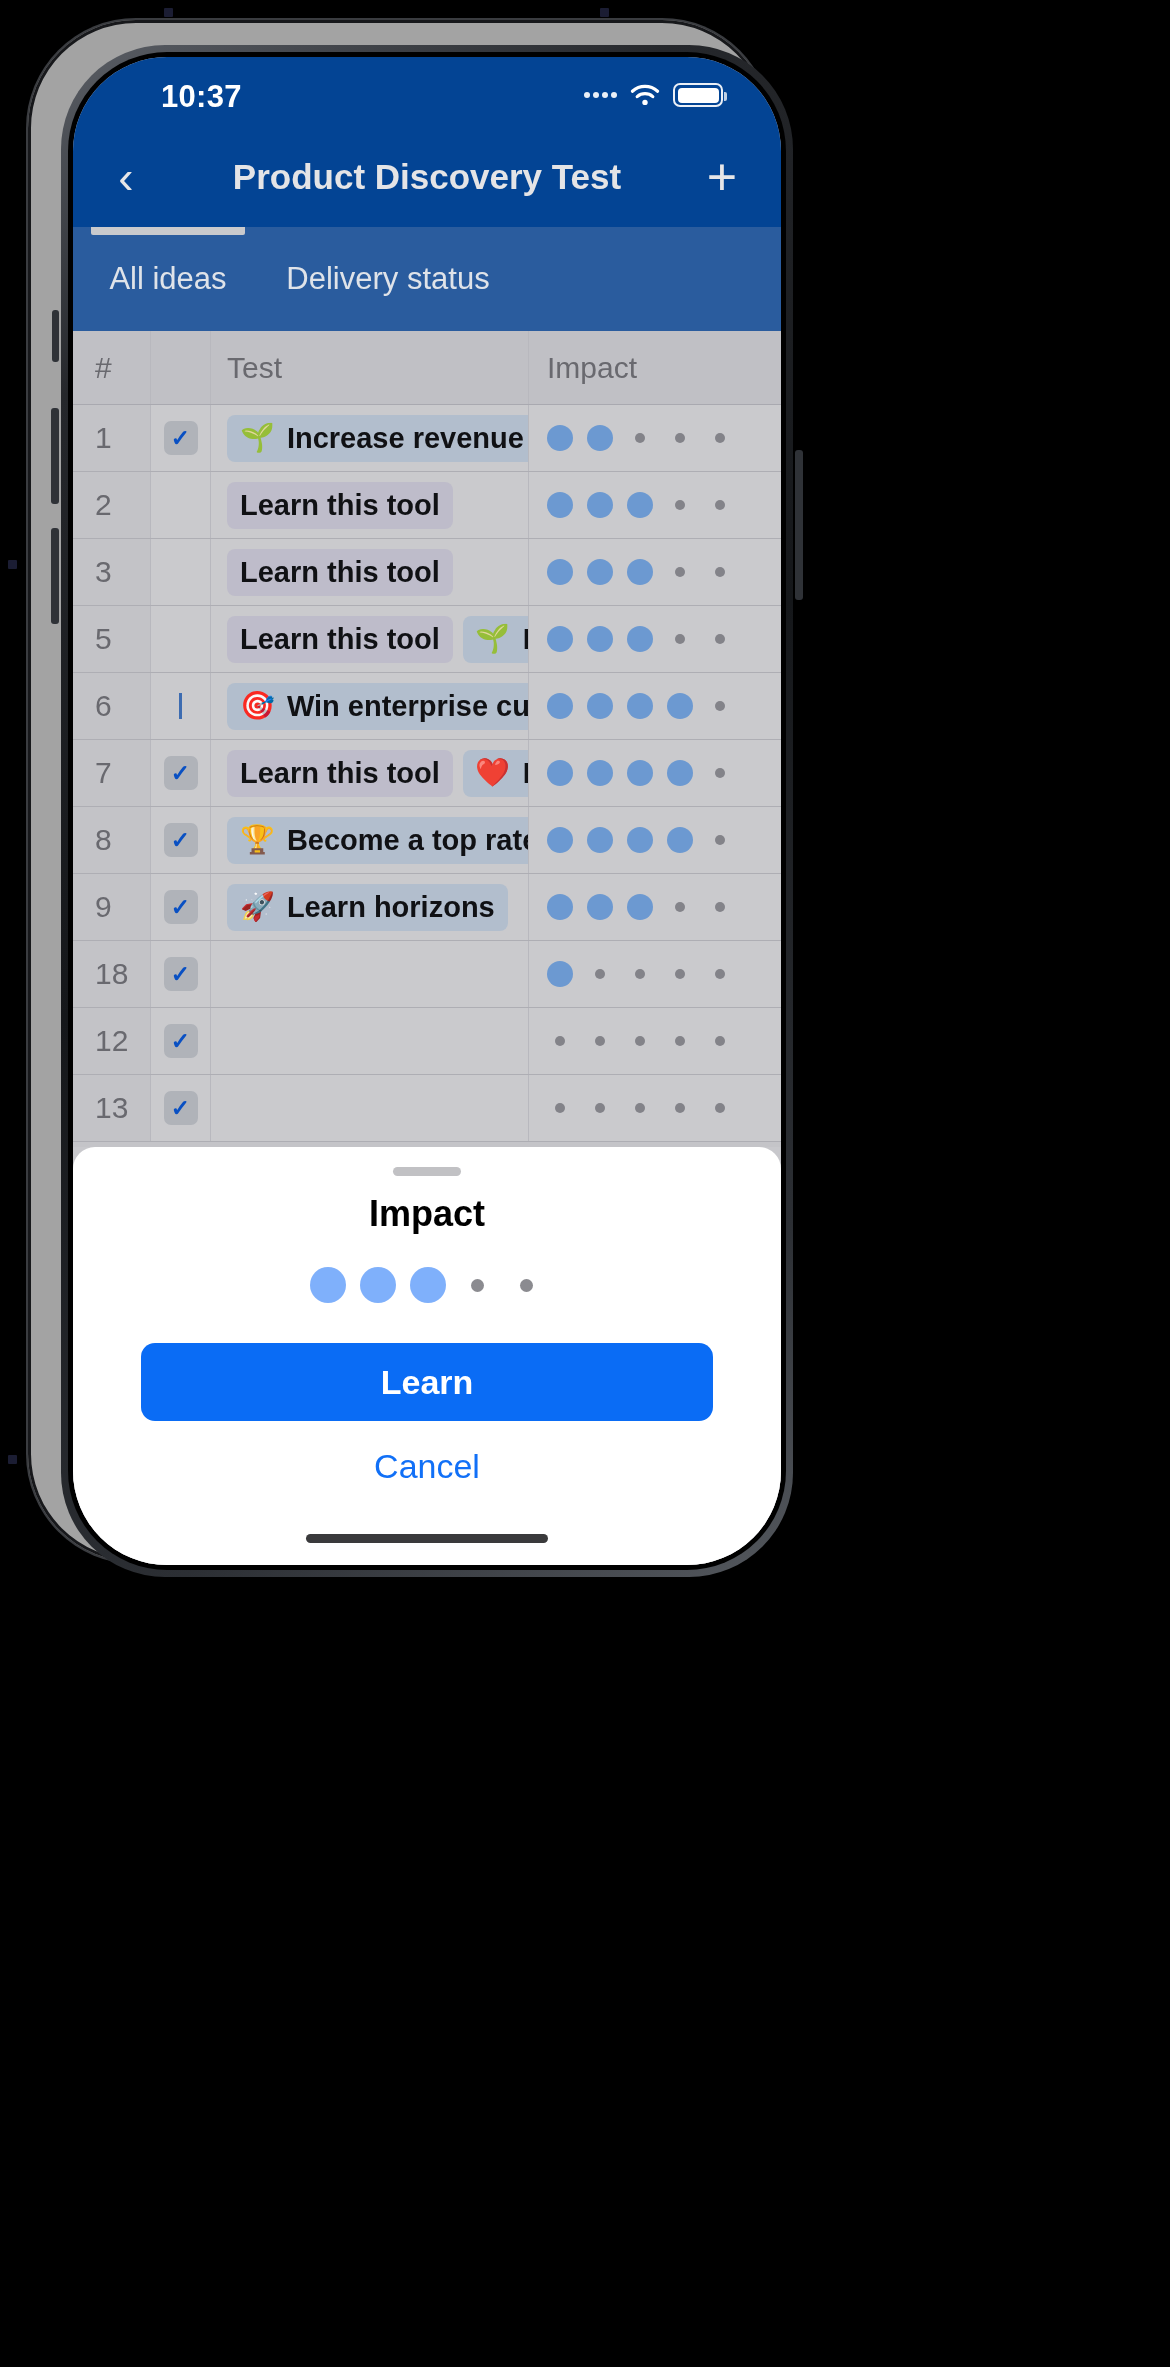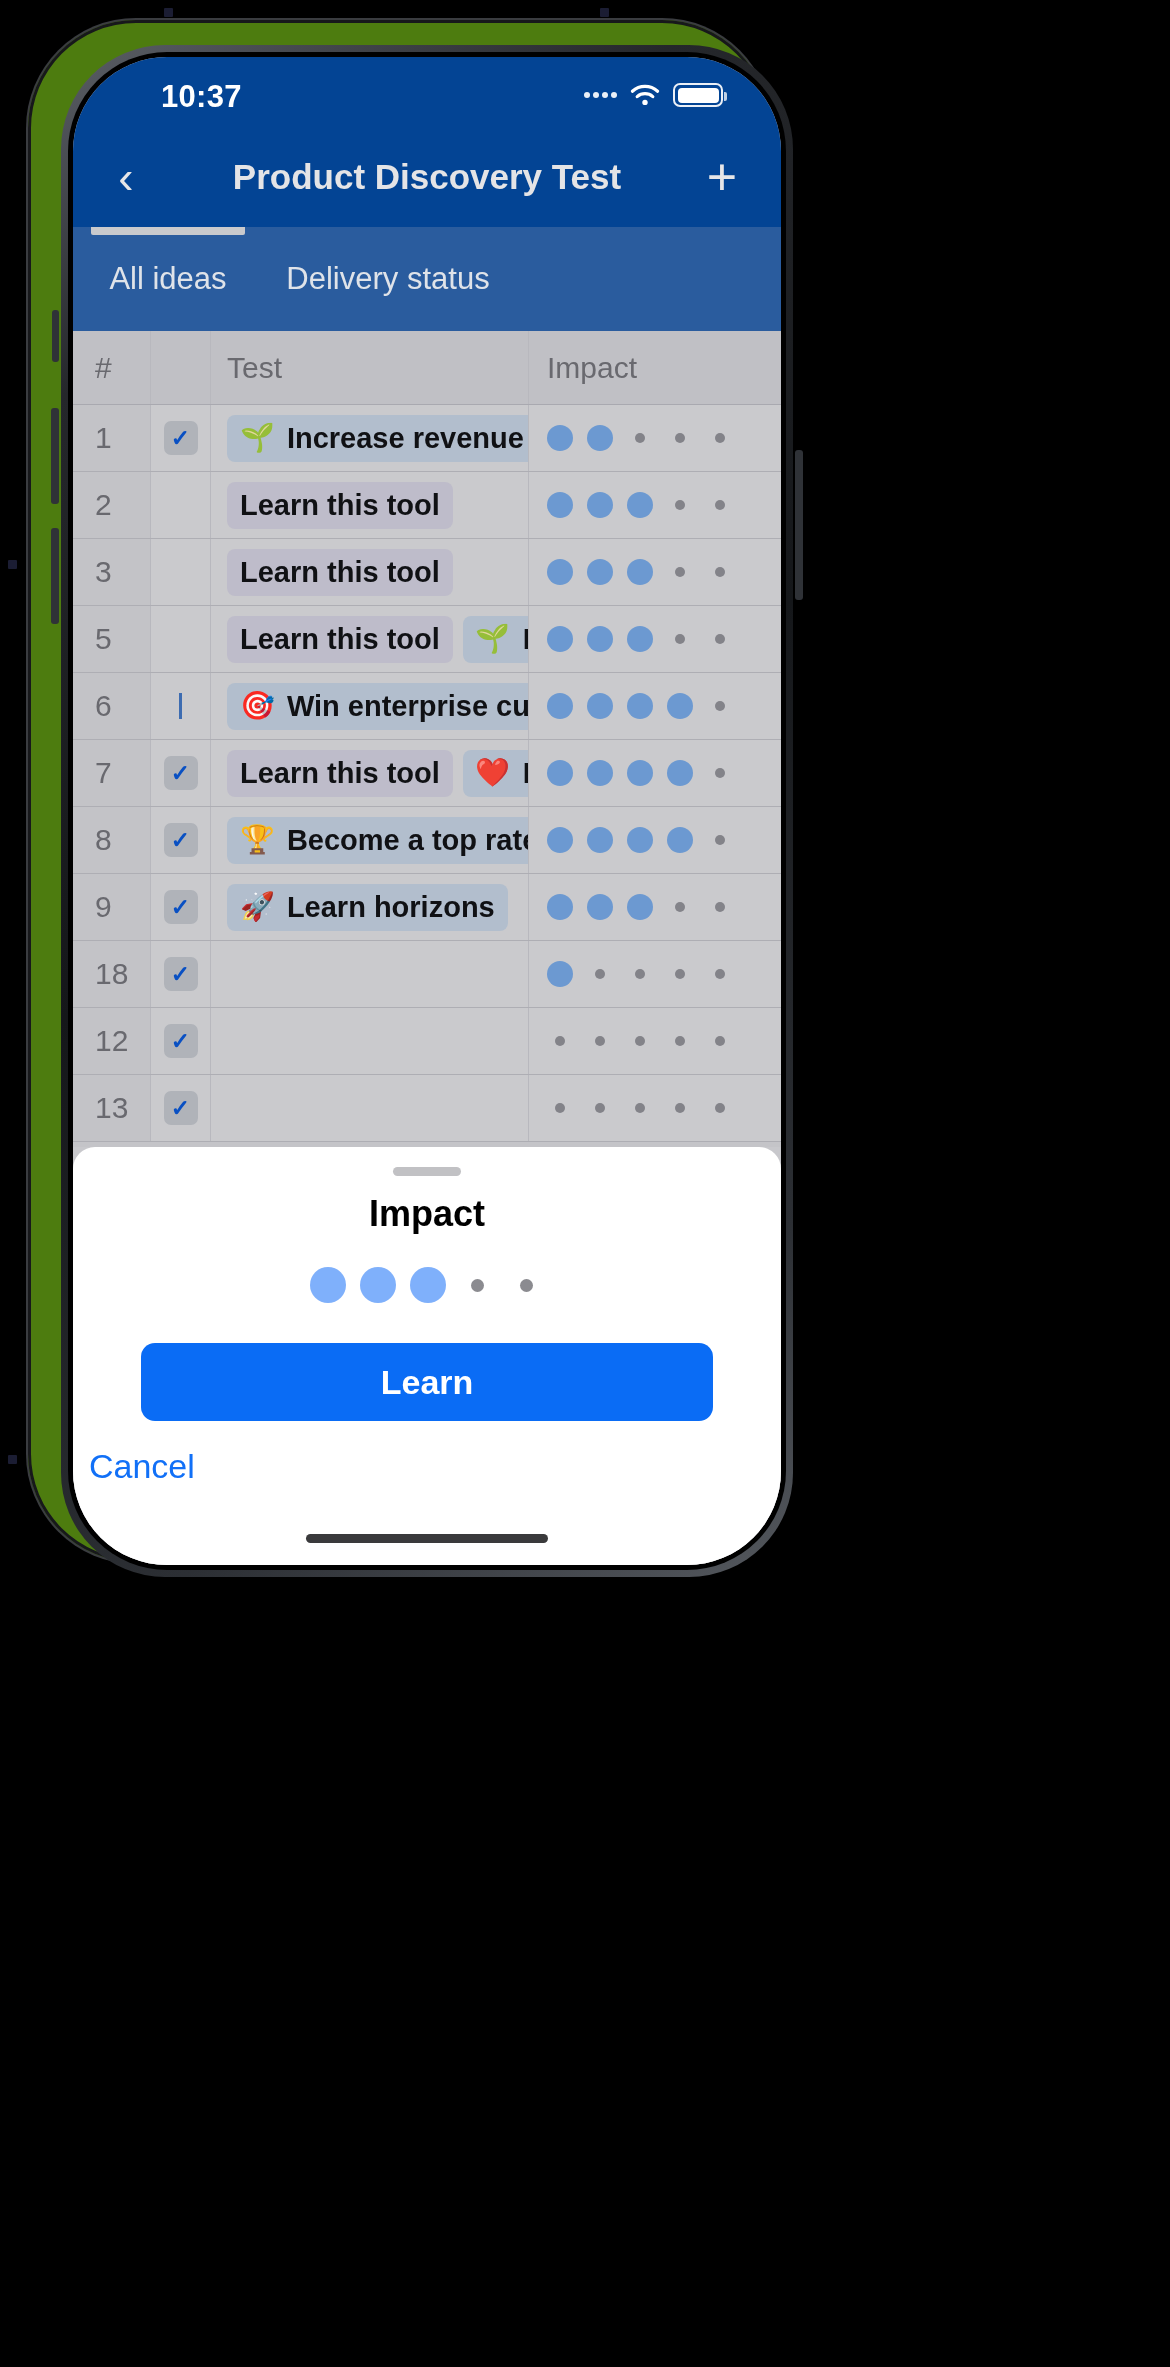--- a/index.html
+++ b/index.html
@@ -8,21 +8,21 @@
     background:#000;
     font-family:"Liberation Sans", sans-serif;
     overflow:hidden;
   }
   #root { position:relative; width:1170px; height:2367px; background:#000; }
 
   
   .device-outer{
     position:absolute; left:28px; top:20px; width:742px; height:1542px;
     border-radius:108px;
-    background:#4d7c0f;
+    background:#a3a3a3;
     box-shadow:0 0 0 2px #3a3c40, inset 0 0 0 3px #17181b;
   }
   .device-edge{
     position:absolute; left:33px; top:25px; width:732px; height:1532px;
     border-radius:104px;
     background:linear-gradient(150deg,#5b5f66 0%,#25272b 18%,#15171a 50%,#2c2f34 82%,#55595f 100%);
   }
   .device-bezel{
     position:absolute; left:40px; top:32px; width:718px; height:1518px;
     border-radius:99px; background:#000;
@@ -182,21 +182,21 @@
   .sdot{ width:36px; height:36px; border-radius:50%; background:#7fb0fb; }
   .sdot.off{ width:13px; height:13px; background:#8b8b90; margin:0 11px; }
   .sheet-save{
     position:absolute; left:68px; right:68px; top:196px; height:78px;
     background:#0a6cf5; border-radius:14px; border:none;
     color:#fff; font-size:34px; font-weight:700;
     font-family:"Liberation Sans", sans-serif;
     display:flex; align-items:center; justify-content:center; cursor:pointer;
   }
   .sheet-cancel{
-    position:absolute; left:16px; right:0; top:300px; text-align:left;
+    position:absolute; left:0; right:0; top:300px; text-align:center;
     font-size:34px; color:#1170f7; cursor:pointer;
   }
   .home-ind{
     position:absolute; left:50%; transform:translateX(-50%); bottom:22px;
     width:242px; height:9px; border-radius:6px; background:#3a3a3c; z-index:35;
   }
   .scrim{
     position:absolute; left:0; right:0; top:274px; bottom:418px;
     background:rgba(0,0,0,0.02); z-index:9; pointer-events:none;
   }

